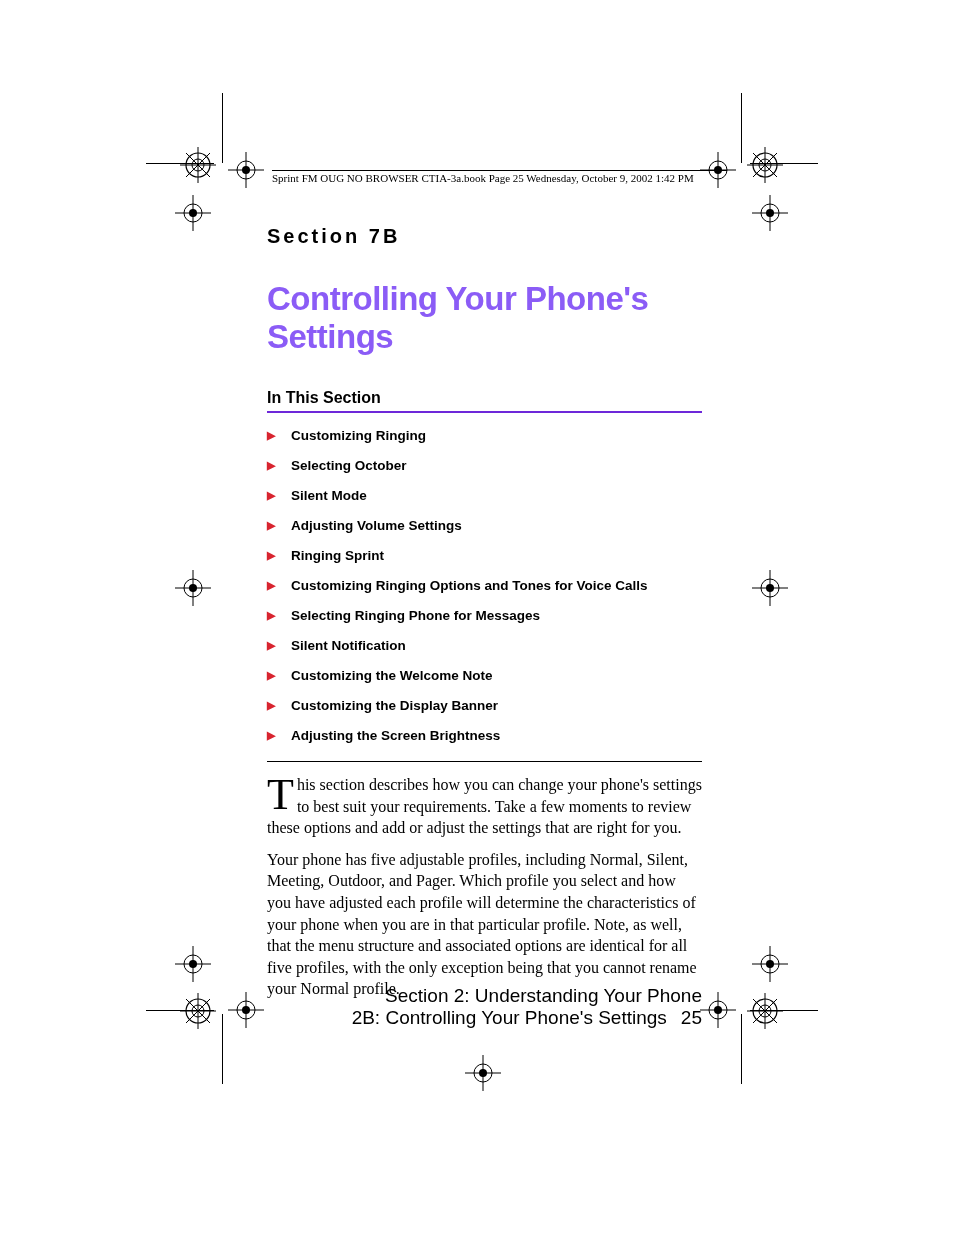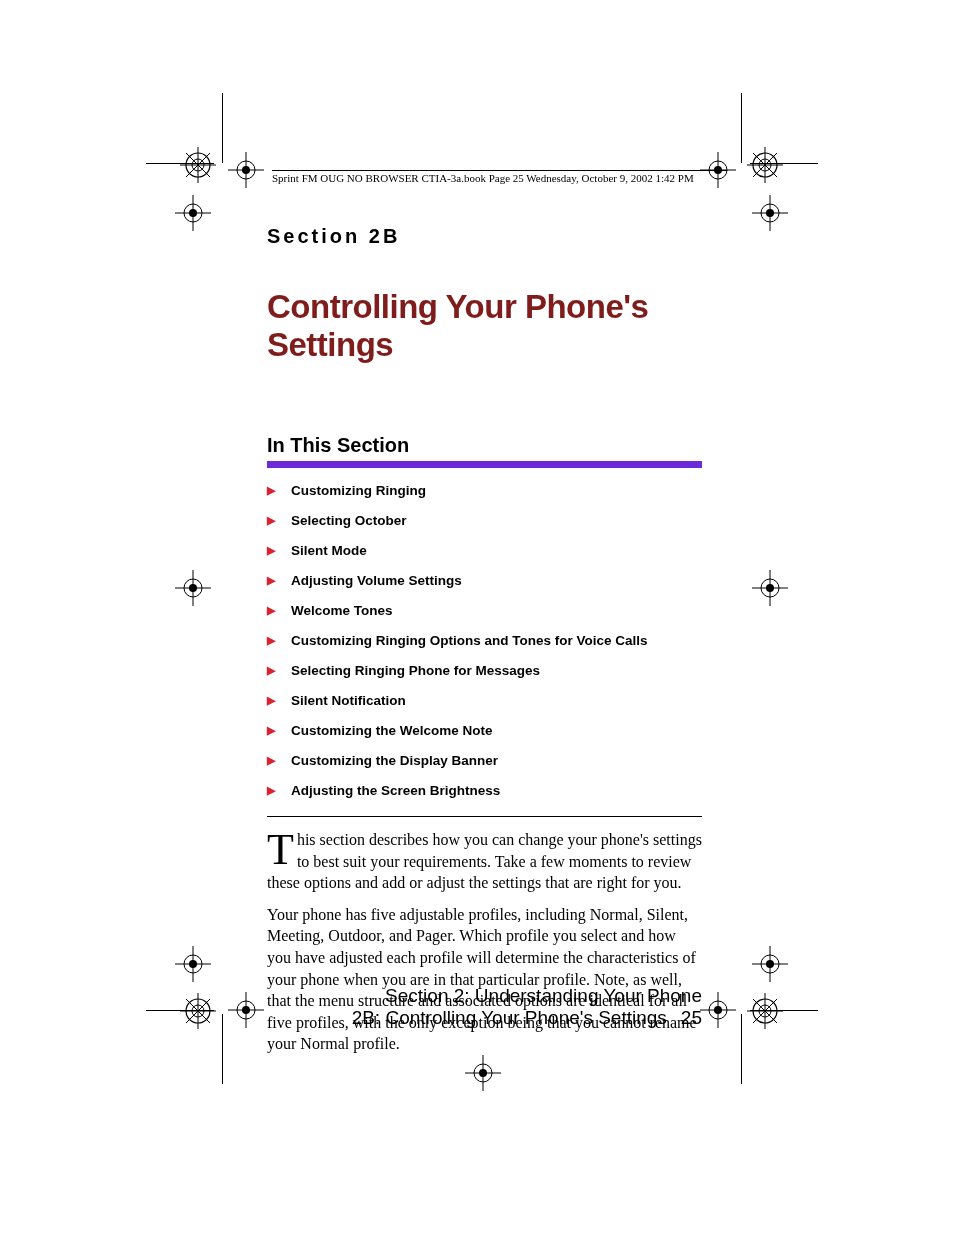--- a/index.html
+++ b/index.html
@@ -37,30 +37,30 @@
     font-family: Arial, Helvetica, sans-serif;
     font-weight: bold;
     font-size: 20px;
     letter-spacing: 3px;
     color: #000;
   }
   .title {
     font-family: Arial, Helvetica, sans-serif;
     font-weight: bold;
     font-size: 33px;
-    color: #7f1d1d;
-    margin-top: 40px;
+    color: #8b5cf6;
+    margin-top: 32px;
     letter-spacing: -0.5px;
   }
   .subhead {
     font-family: Arial, Helvetica, sans-serif;
     font-weight: bold;
-    font-size: 20px;
-    margin-top: 70px;
-    border-bottom: 7px solid #6d28d9;
+    font-size: 16px;
+    margin-top: 33px;
+    border-bottom: 2px solid #6d28d9;
     padding-bottom: 4px;
   }
   ul.toc {
     list-style: none;
     padding: 0;
     margin: 14px 0 0 0;
   }
   ul.toc li {
     font-family: Arial, Helvetica, sans-serif;
     font-weight: bold;
@@ -268,30 +268,30 @@
         <circle cx="18" cy="18" r="4" fill="#000"></circle>
         <line x1="18" y1="0" x2="18" y2="36" stroke="#000"></line>
         <line x1="0" y1="18" x2="36" y2="18" stroke="#000"></line>
       </svg></div>
 
   <div class="running-header">
     <span>Sprint FM OUG NO BROWSER CTIA-3a.book  Page 25  Wednesday, October 9, 2002  1:42 PM</span>
   </div>
 
   <div class="content">
-    <div class="section-label">Section 2B</div>
+    <div class="section-label">Section 7B</div>
     <div class="title">Controlling Your Phone's Settings</div>
     <div class="subhead">In This Section</div>
 
     <ul class="toc">
       <li><span class="bullet">▶</span><span>Customizing Ringing</span></li>
       <li><span class="bullet">▶</span><span>Selecting October</span></li>
       <li><span class="bullet">▶</span><span>Silent Mode</span></li>
       <li><span class="bullet">▶</span><span>Adjusting Volume Settings</span></li>
-      <li><span class="bullet">▶</span><span>Welcome Tones</span></li>
+      <li><span class="bullet">▶</span><span>Ringing Sprint</span></li>
       <li><span class="bullet">▶</span><span>Customizing Ringing Options and Tones for Voice Calls</span></li>
       <li><span class="bullet">▶</span><span>Selecting Ringing Phone for Messages</span></li>
       <li><span class="bullet">▶</span><span>Silent Notification</span></li>
       <li><span class="bullet">▶</span><span>Customizing the Welcome Note</span></li>
       <li><span class="bullet">▶</span><span>Customizing the Display Banner</span></li>
       <li><span class="bullet">▶</span><span>Adjusting the Screen Brightness</span></li>
     </ul>
 
     <div class="rule"></div>
 

